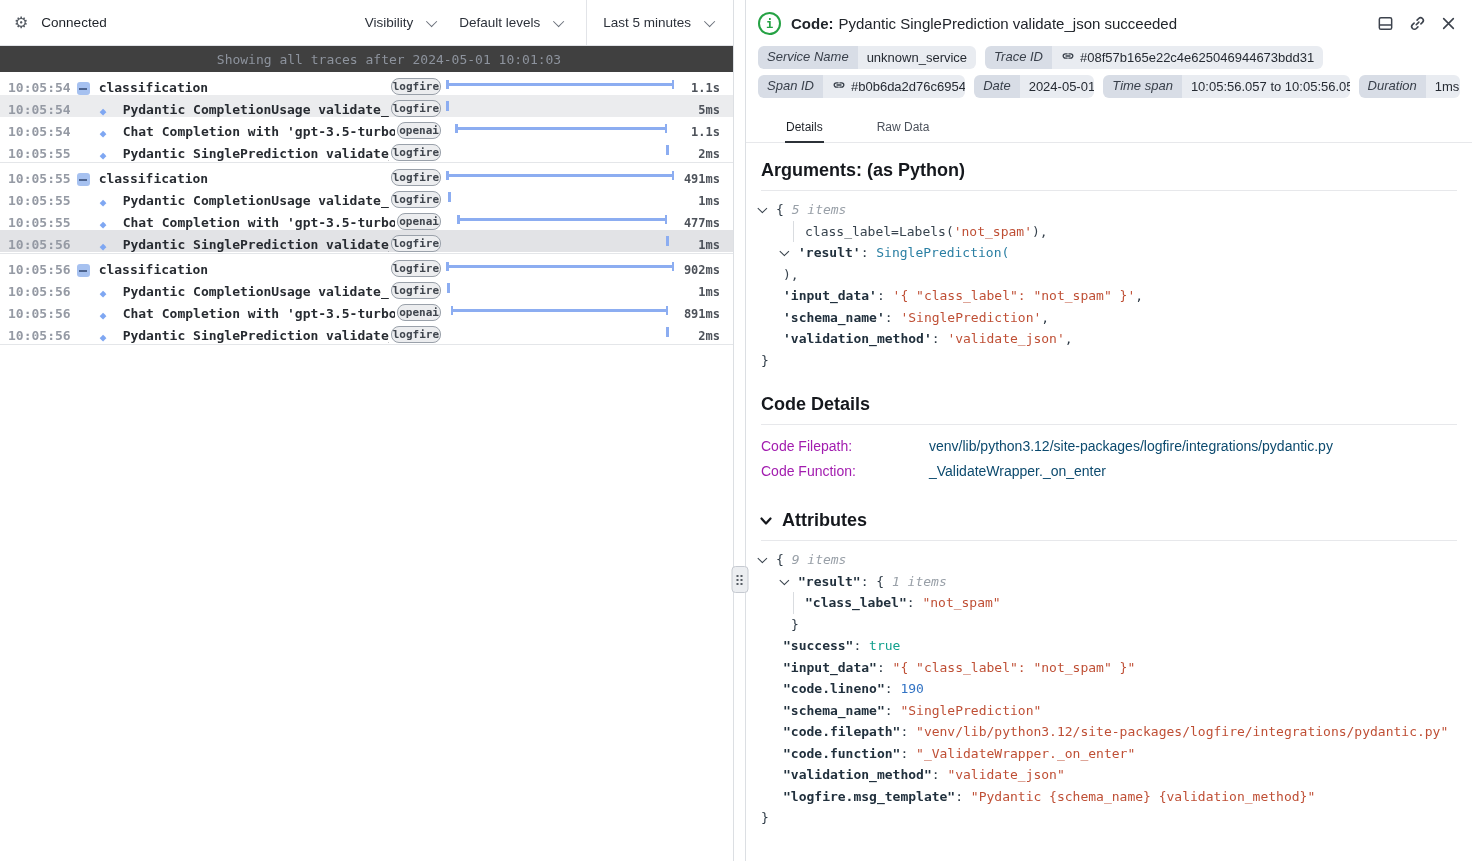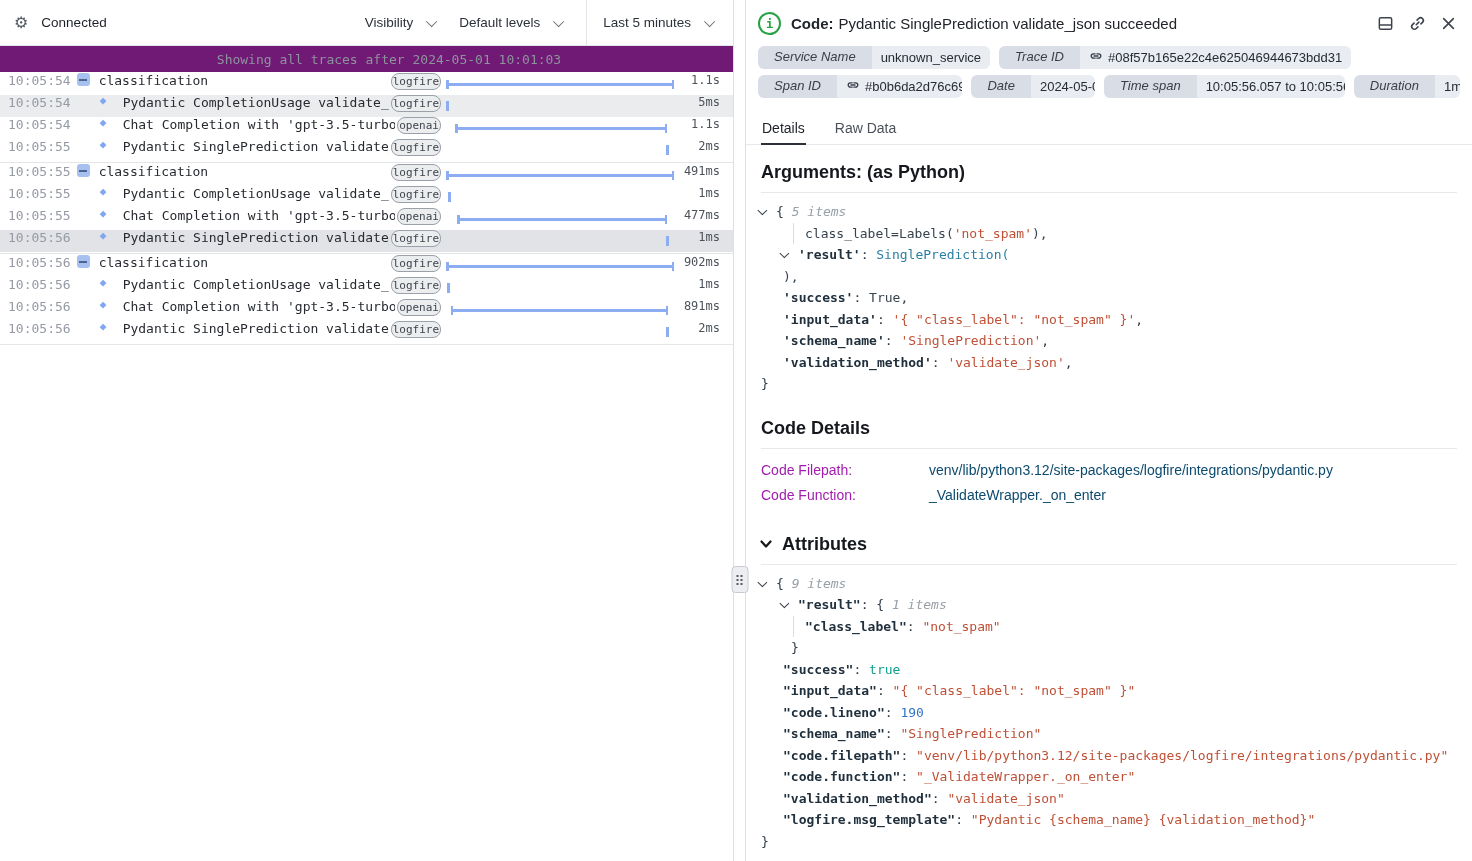--- a/index.html
+++ b/index.html
@@ -9,24 +9,24 @@
   
   .left{width:733px;display:flex;flex-direction:column;overflow:hidden;}
   .topbar{height:45px;flex:0 0 45px;display:flex;align-items:center;border-bottom:1px solid #e2e4e8;}
   .gear{font-size:16px;color:#555b63;margin-left:14px;line-height:1;}
   .status{margin-left:13px;font-size:13.5px;color:#1d2127;}
   .tb-spacer{flex:1;}
   .menu{display:flex;align-items:center;gap:16px;font-size:13.5px;color:#2c313a;margin-right:22px;cursor:pointer;white-space:nowrap;}
   .chev-sm{width:7px;height:7px;border-left:1.5px solid #6a707a;border-bottom:1.5px solid #6a707a;transform:rotate(-45deg) translateY(-2px);display:inline-block;}
   .timebox{height:100%;display:flex;align-items:center;border-left:1px solid #e2e4e8;padding:0 18px 0 16px;}
   .timebox .menu{margin-right:0;font-size:13.5px;}
-  .subheader{height:26px;flex:0 0 26px;background:#701a75;font-family:"DejaVu Sans Mono",monospace;font-size:13px;color:#8d939d;display:flex;align-items:center;justify-content:center;padding-left:45px;}
+  .subheader{height:26px;flex:0 0 26px;background:#404040;font-family:"DejaVu Sans Mono",monospace;font-size:13px;color:#8d939d;display:flex;align-items:center;justify-content:center;padding-left:45px;}
   .tracelist{flex:1;overflow:hidden;background:#fff;}
   .tgroup{border-bottom:1px solid #e4e6e9;padding:1px 0;}
-  .trow{height:22px;display:flex;align-items:flex-start;font-family:"DejaVu Sans Mono",monospace;font-size:13px;cursor:pointer;}
+  .trow{height:22px;display:flex;align-items:flex-end;font-family:"DejaVu Sans Mono",monospace;font-size:13px;cursor:pointer;font-weight:bold;}
   .trow.hl-hover{background:#ebecee;}
   .trow.hl-selected{background:#e2e3e6;}
   .rtime{flex:0 0 58px;margin-left:8px;color:#959aa4;}
   .rind{flex:0 0 24px;}
   .tgl{flex:0 0 13px;height:13px;margin-left:6px;border-radius:3px;background:#a6c1f0;position:relative;}
   .tgl::after{content:"";position:absolute;left:2.5px;right:2.5px;top:5.5px;height:2px;background:#4d648f;}
   .diamond{flex:0 0 14px;margin-left:5px;color:#7fa7f2;font-size:11px;line-height:1;}
   .rname{flex:1 1 auto;min-width:0;margin-left:9px;color:#272b31;white-space:nowrap;overflow:hidden;}
   .badge{flex:0 0 auto;margin:0 5px 0 2px;border:1px solid #9aa1aa;border-radius:8px;background:#ecedef;color:#3f454d;font-size:11px;line-height:15px;padding:0 1px;}
   .barwrap{flex:0 0 228px;position:relative;height:22px;}
@@ -46,25 +46,25 @@
   .right{flex:1;display:flex;flex-direction:column;overflow:hidden;background:#fff;}
   .dhead{display:flex;align-items:center;padding:12px 16px 9px 12px;}
   .info{width:19px;height:19px;flex:0 0 19px;border:2px solid #25a244;border-radius:50%;color:#25a244;font-family:"DejaVu Sans Mono",monospace;font-size:12px;font-weight:bold;display:flex;align-items:center;justify-content:center;}
   .dtitle{margin-left:10px;font-size:15px;color:#21252b;white-space:nowrap;overflow:hidden;}
   .dtitle b{font-weight:700;margin-right:5px;}
   .hicons{margin-left:auto;display:flex;align-items:center;gap:15px;color:#3d434d;}
   .hicons svg{display:block;cursor:pointer;}
   .tags{padding:2px 12px 0;display:flex;flex-direction:column;gap:6px;}
   .tagrow{display:flex;gap:9px;}
   .tag{display:flex;border-radius:6px;overflow:hidden;font-size:13px;white-space:nowrap;}
-  .tag .lbl{background:#d8dde6;color:#39404b;font-style:italic;padding:3px 16px;}
+  .tag .lbl{background:#d8dde6;color:#39404b;font-style:italic;padding:3px 9px;}
   .tag .val{background:#e9ecf1;color:#262b33;padding:3px 9px;display:flex;align-items:center;gap:5px;}
   .linkicon{color:#39404b;display:inline-block;}
   .tabs{display:flex;gap:28px;padding:0 15px;margin-top:15px;border-bottom:1px solid #e7e8eb;}
-  .tab{font-size:14px;color:#4b515b;padding:7px 1px;cursor:pointer;}
+  .tab{font-size:12px;color:#4b515b;padding:7px 1px;cursor:pointer;margin-left:24px;}
   .tab.active{color:#1d2127;border-bottom:2px solid #2c3138;margin-bottom:-1px;}
   .scroll{flex:1;overflow:hidden;}
   .shead{font-size:18px;font-weight:bold;color:#15181d;padding:17px 15px 9px;}
   .ahead{display:flex;align-items:center;gap:9px;font-size:18px;font-weight:bold;color:#15181d;padding:20px 15px 9px 13px;cursor:pointer;}
   .rule{border-top:1px solid #e7e8eb;margin:0 15px;}
   .kvs{padding:9px 0 6px;}
   .kv{display:flex;padding:3px 15px;font-size:14px;line-height:19px;}
   .kv .k{width:168px;flex:0 0 168px;color:#a21caf;}
   .kv .v{color:#0c4a6e;}
   .tree{font-family:"DejaVu Sans Mono",monospace;font-size:13px;line-height:21.5px;padding:8px 15px 6px;color:#2e3742;}
@@ -328,21 +328,20 @@
         <span class="tab">Raw Data</span>
       </div>
     <div class="scroll">
       <div class="shead">Arguments: (as Python)</div>
       <div class="rule"></div>
       <div class="tree" id="pytree">
           <div class="tl" style="padding-left: 0px;"><span class="chev"><i></i></span><span class="tk-punct">{ </span><span class="tk-meta">5 items</span></div>
           <div class="tl guide" style="padding-left: 44px;"><span class="tk-plain">class_label=Labels(</span><span class="tk-str">'not_spam'</span><span class="tk-plain">),</span></div>
           <div class="tl" style="padding-left: 22px;"><span class="chev"><i></i></span><span class="tk-key">'result'</span><span class="tk-punct">: </span><span class="tk-cls">SinglePrediction(</span></div>
           <div class="tl" style="padding-left: 22px;"><span class="tk-plain">),</span></div>
-          <div class="tl" style="padding-left: 22px;"><span class="tk-key">'success'</span><span class="tk-punct">: </span><span class="tk-plain">True</span><span class="tk-punct">,</span></div>
           <div class="tl" style="padding-left: 22px;"><span class="tk-key">'input_data'</span><span class="tk-punct">: </span><span class="tk-str">'{ "class_label": "not_spam" }'</span><span class="tk-punct">,</span></div>
           <div class="tl" style="padding-left: 22px;"><span class="tk-key">'schema_name'</span><span class="tk-punct">: </span><span class="tk-str">'SinglePrediction'</span><span class="tk-punct">,</span></div>
           <div class="tl" style="padding-left: 22px;"><span class="tk-key">'validation_method'</span><span class="tk-punct">: </span><span class="tk-str">'validate_json'</span><span class="tk-punct">,</span></div>
           <div class="tl" style="padding-left: 0px;"><span class="tk-punct">}</span></div>
         </div>
       <div class="shead">Code Details</div>
       <div class="rule"></div>
       <div class="kvs" id="codekvs">
           <div class="kv">
             <span class="k">Code Filepath:</span>

